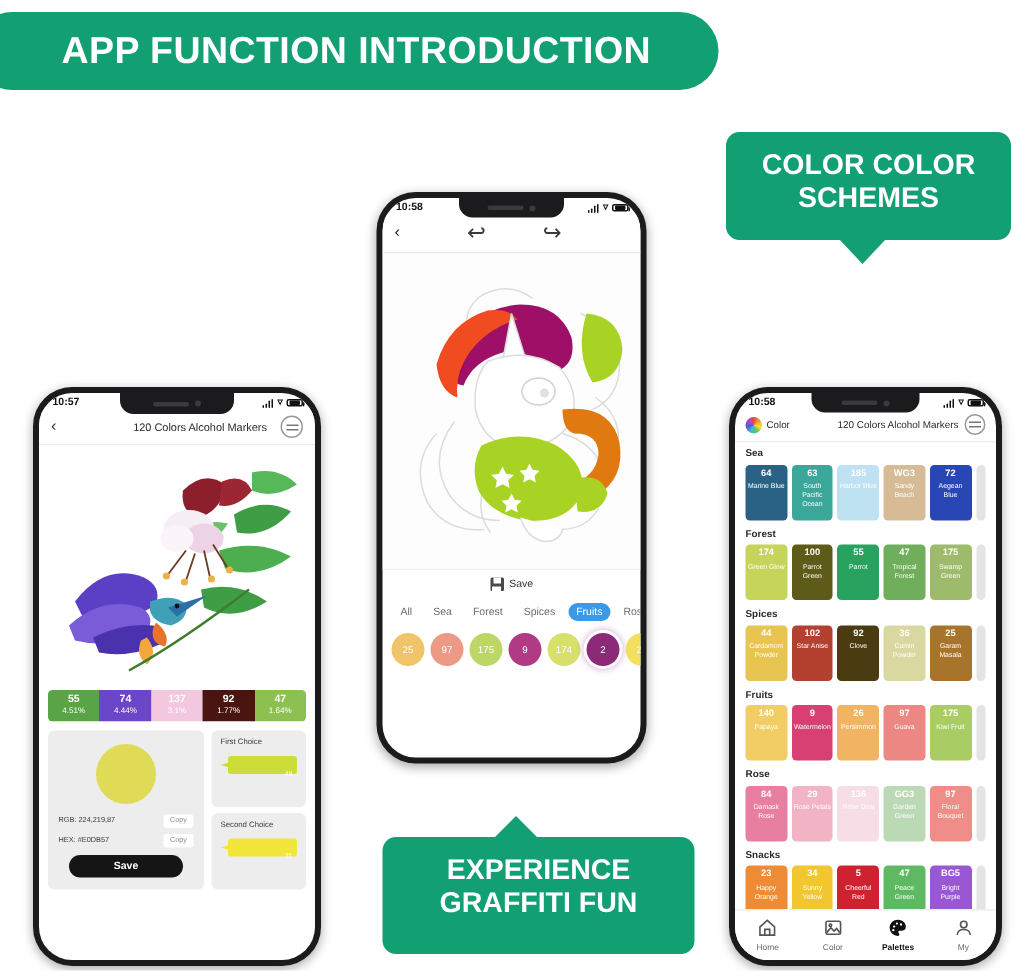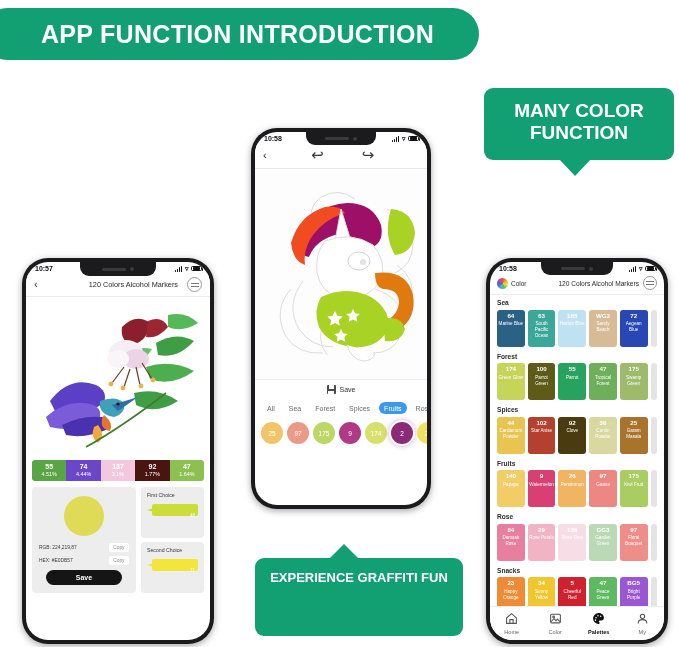--- a/index.html
+++ b/index.html
@@ -47,21 +47,21 @@
 
   #callout-left  { left: 22px;  top: 90px;  width: 193px; height: 87px; }
   #callout-left .ctext { font-size: 18.5px; }
   #callout-left .tail  { left: 63px; bottom: -16px; }
 
   #callout-right { left: 484px; top: 88px; width: 190px; height: 72px; }
   #callout-right .ctext { font-size: 19px; padding-top: 12px; }
   #callout-right .tail  { left: 75px; bottom: -16px; }
 
   #callout-bottom{ left: 255px; top: 558px; width: 208px; height: 78px; }
-  #callout-bottom .ctext { font-size: 13px; padding-top: 12px; }
+  #callout-bottom .ctext { font-size: 19px; padding-top: 12px; }
   #callout-bottom .tail  { left: 74px; top: -14px; }
 
   
   .phone { position: absolute; border-radius: 26px;
     background: #1b1b1d;
     box-shadow: 0 2px 7px rgba(0,0,0,.35);
     padding: 4px;
   }
   .phone-inner {
     position: relative; width: 100%; height: 100%;
@@ -213,21 +213,21 @@
 <body>
 
 <div class="page">
 
   <div class="banner">
     <div class="banner-text">APP FUNCTION INTRODUCTION</div>
   </div>
 
 
   <div class="callout" id="callout-right">
-    <div class="ctext">MANY COLOR FUNCTION</div>
+    <div class="ctext">COLOR COLOR SCHEMES</div>
     <div class="tail tail-down"></div>
   </div>
 
   <div class="callout" id="callout-bottom">
     <div class="tail tail-up"></div>
     <div class="ctext">EXPERIENCE GRAFFITI FUN</div>
   </div>
 
   <div class="phone" id="phone-left">
     <div class="phone-inner">

